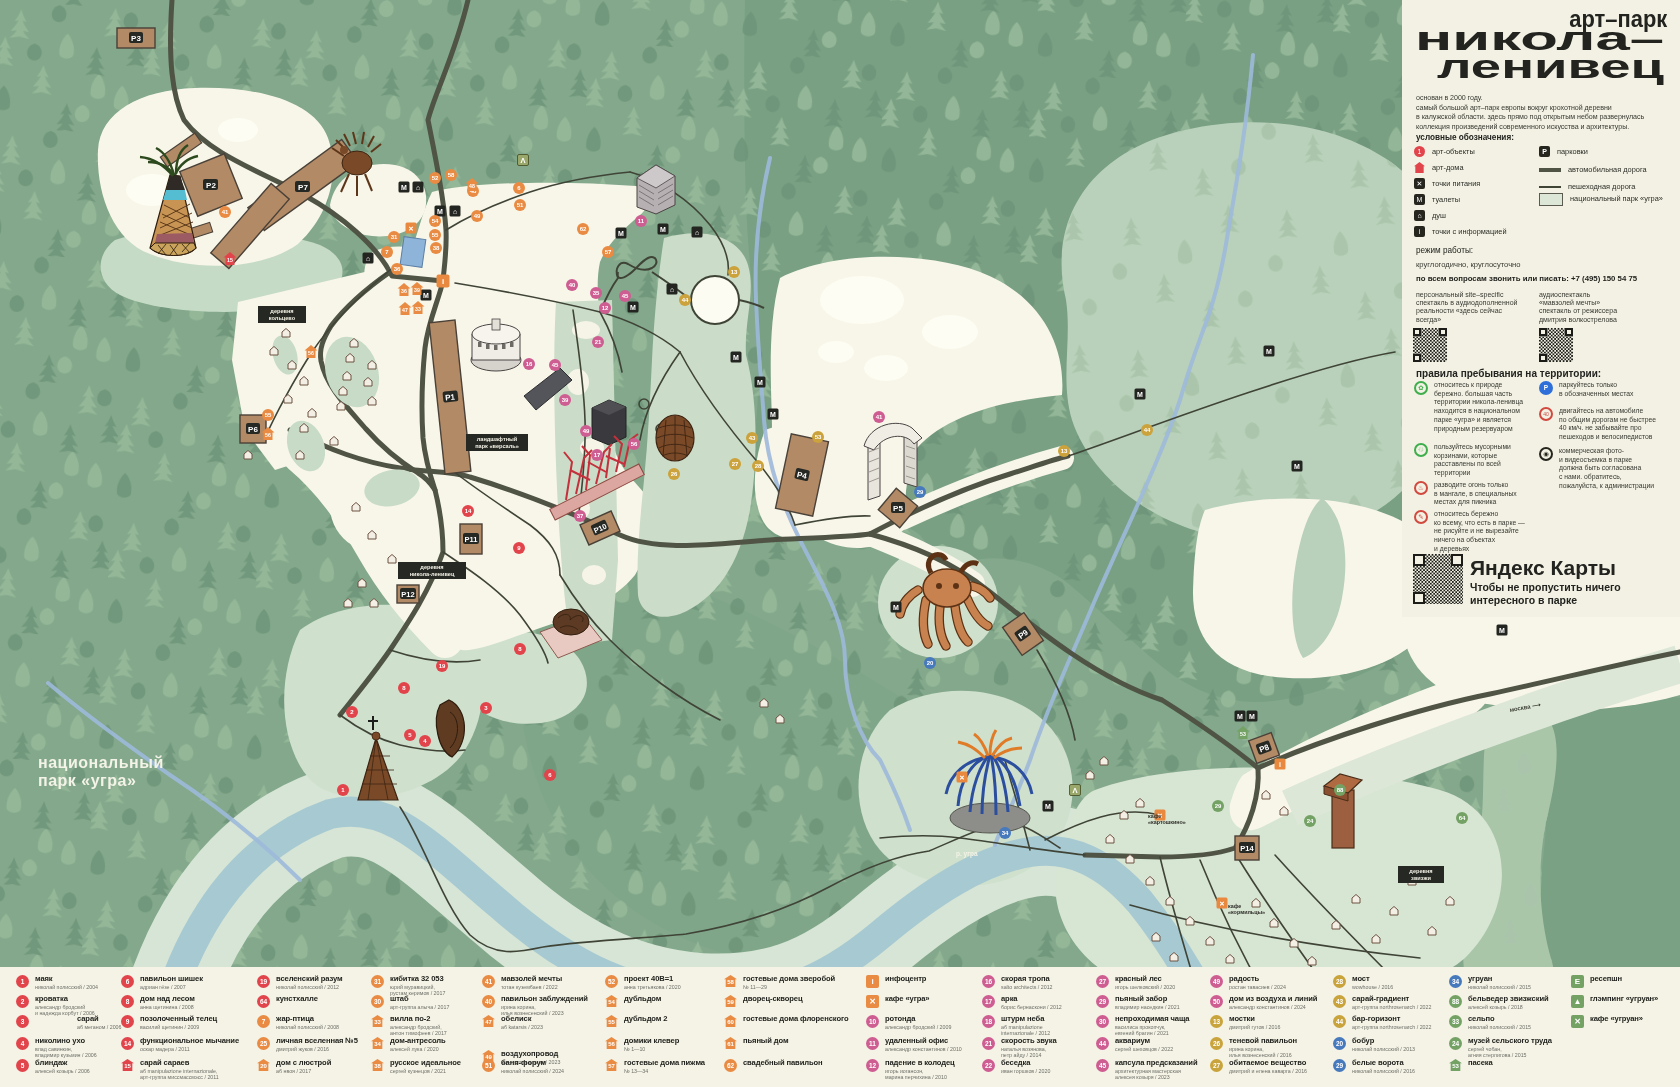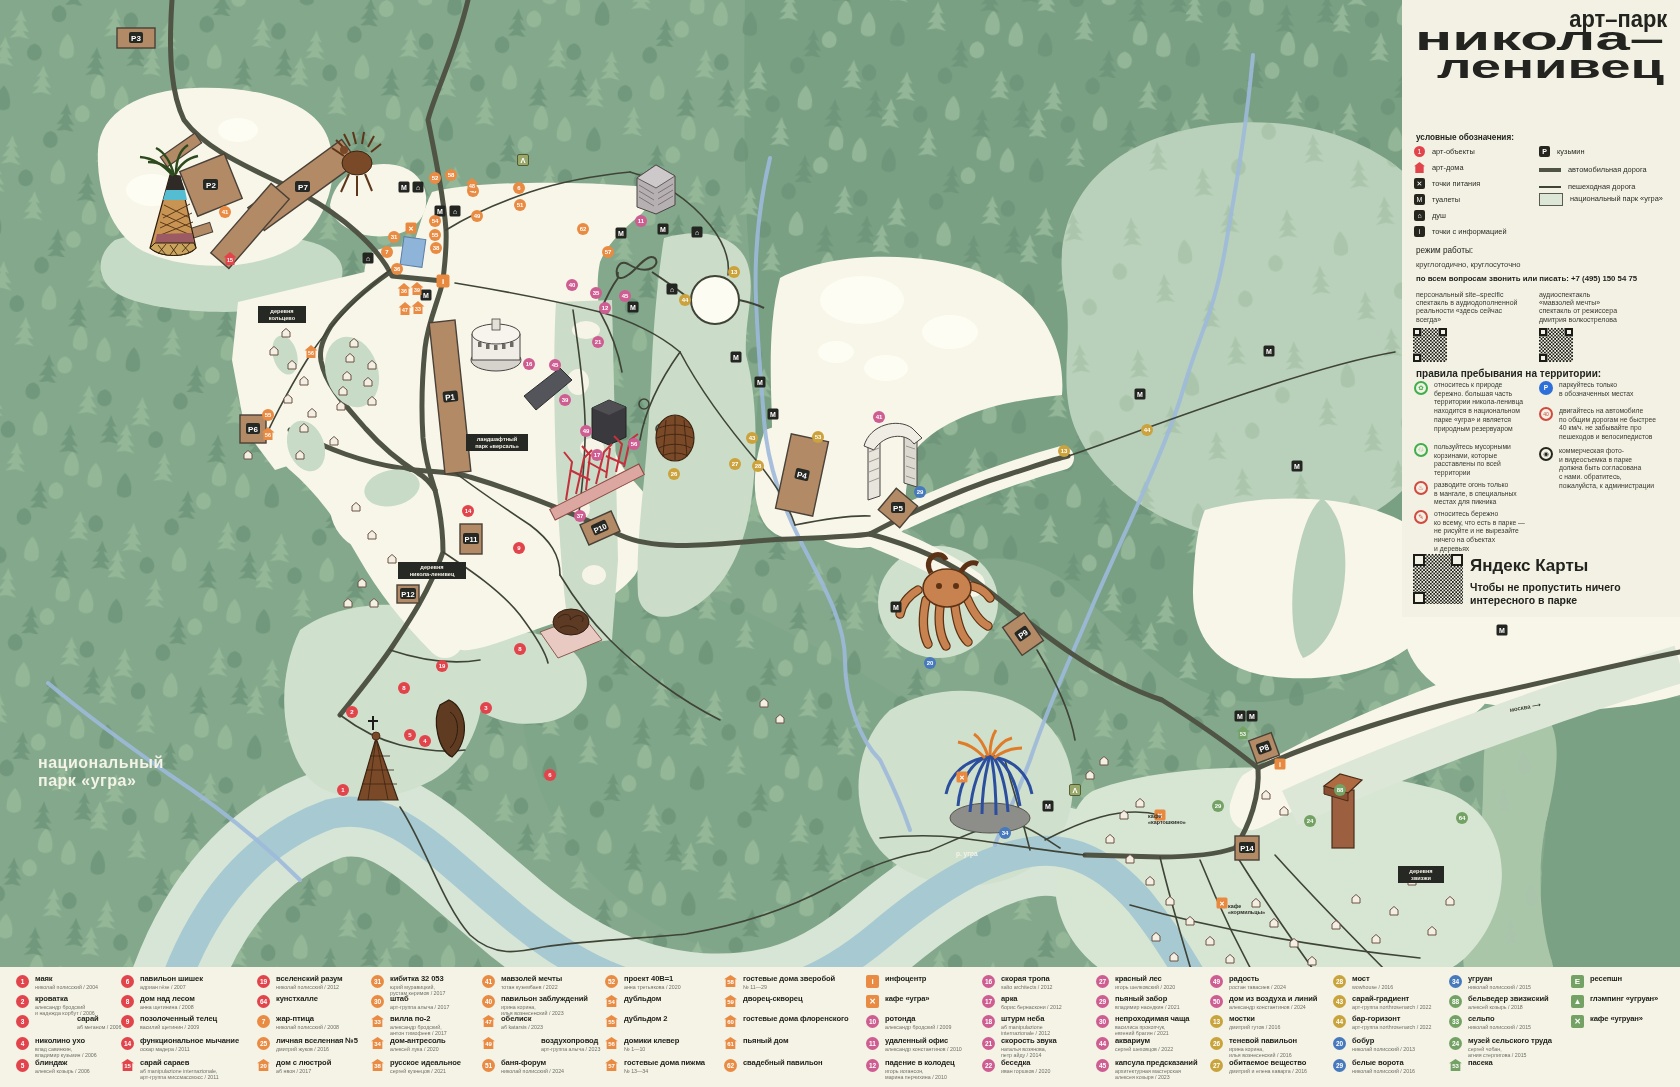--- a/index.html
+++ b/index.html
@@ -982,20 +982,21 @@
 <text x="1228" y="908" font-size="5.4" fill="#2c2c26" font-weight="bold">кафе</text>
 <text x="1228" y="914" font-size="5.4" fill="#2c2c26" font-weight="bold">«кормильцы»</text>
 </g>
 
 </svg>
 
 <div id="panel">
 <div style="position:absolute;right:13px;top:5px;font-weight:bold;font-size:24px;letter-spacing:0px;transform:scaleX(0.913);transform-origin:100% 0;">арт–парк</div>
 <div style="position:absolute;left:13px;top:21px;font-weight:bold;font-size:34px;line-height:34px;transform:scaleX(1.813);transform-origin:0 0;">никола–</div>
     <div style="position:absolute;left:35px;top:49px;font-weight:bold;font-size:34px;line-height:34px;transform:scaleX(1.601);transform-origin:0 0;">ленивец</div>
+<div style="position:absolute;left:14px;top:94px;font-size:7.1px;letter-spacing:-0.05px;line-height:9.6px;color:#3a3a33;">основан в 2000 году.<br>самый большой арт–парк европы вокруг крохотной деревни<br>в калужской области. здесь прямо под открытым небом развернулась<br>коллекция произведений современного искусства и архитектуры.</div>
 <div style="position:absolute;left:14px;top:133px;font-size:8.2px;font-weight:bold;">условные обозначения:</div>
 
 <div class="prow" style="left:12px;top:146px;">
       <span class="ic" style="background:#e2444c;border-radius:50%;color:#fff;">1</span>
       <span class="pt">арт-объекты</span>
     </div>
 <div class="prow" style="left:12px;top:162px;">
       <span class="ichouse"></span>
       <span class="pt">арт-дома</span>
     </div>
@@ -1011,21 +1012,21 @@
       <span class="ic" style="background:#26261f;color:#fff;border-radius:2px;">⌂</span>
       <span class="pt">душ</span>
     </div>
 <div class="prow" style="left:12px;top:226px;">
       <span class="ic" style="background:#26261f;color:#fff;border-radius:2px;">i</span>
       <span class="pt">точки с информацией</span>
     </div>
 
 <div class="prow" style="left:137px;top:146px;">
       <span class="ic" style="background:#26261f;color:#fff;border-radius:2px;font-weight:bold;">P</span>
-      <span class="pt">кузьмин</span>
+      <span class="pt">парковки</span>
     </div>
 <div class="prow" style="left:137px;top:164px;">
       <span style="width:22px;height:4px;background:#4f5445;margin:4px 0;"></span>
       <span class="pt">автомобильная дорога</span>
     </div>
 <div class="prow" style="left:137px;top:181px;">
       <span style="width:22px;height:1.5px;background:#3f4437;margin:5px 0;"></span>
       <span class="pt">пешеходная дорога</span>
     </div>
 <div class="prow" style="left:137px;top:193px;">
@@ -1072,21 +1073,21 @@
       <span class="rt">двигайтесь на автомобиле<br>по общим дорогам не быстрее<br>40 км/ч. не забывайте про<br>пешеходов и велосипедистов</span>
     </div>
 <div class="rrow" style="left:137px;top:447px;">
       <span class="ric" style="border:2px solid #26261f;color:#26261f;">◉</span>
       <span class="rt">коммерческая фото-<br>и видеосъемка в парке<br>должна быть согласована<br>с нами. обратитесь,<br>пожалуйста, к администрации</span>
     </div>
 
 <div class="qr" style="left:11px;top:554px;width:50px;height:50px;">
       <div class="qrf"></div>
     </div>
-<div style="position:absolute;left:68px;top:556px;font-size:17px;font-weight:bold;text-align:center;">Яндекс Карты</div>
+<div style="position:absolute;left:68px;top:556px;font-size:21px;font-weight:bold;text-align:center;">Яндекс Карты</div>
 <div style="position:absolute;left:68px;top:581px;font-size:10.5px;font-weight:bold;line-height:13px;">Чтобы не пропустить ничего<br>интересного в парке</div>
 </div>
 
 <div id="legend">
 <div class="lgcol" style="left:16px;">
 <div class="lgrow" style="top:8px;">
         <span class="ln" style="background:#e2444c">1</span>
         <div class="lt">
           <b>маяк</b>
           <span>николай полисский / 2004</span>
@@ -1252,21 +1253,21 @@
           <span>илья вознесенский / 2023</span>
         </div>
       </div>
 <div class="lgrow" style="top:48px;">
         <span class="lh" style="background:#e98b43">47</span>
         <div class="lt">
           <b>обелиск</b>
           <span>аб katarsis / 2023</span>
         </div>
       </div>
-<div class="lgrow" style="top:70px;gap:40px;">
+<div class="lgrow" style="top:83px;">
         <span class="lh" style="background:#e98b43">49</span>
         <div class="lt">
           <b>воздухопровод</b>
           <span>арт-группа алыча / 2023</span>
         </div>
       </div>
 <div class="lgrow" style="top:92px;">
         <span class="ln" style="background:#e98b43">51</span>
         <div class="lt">
           <b>баня-форум</b>

